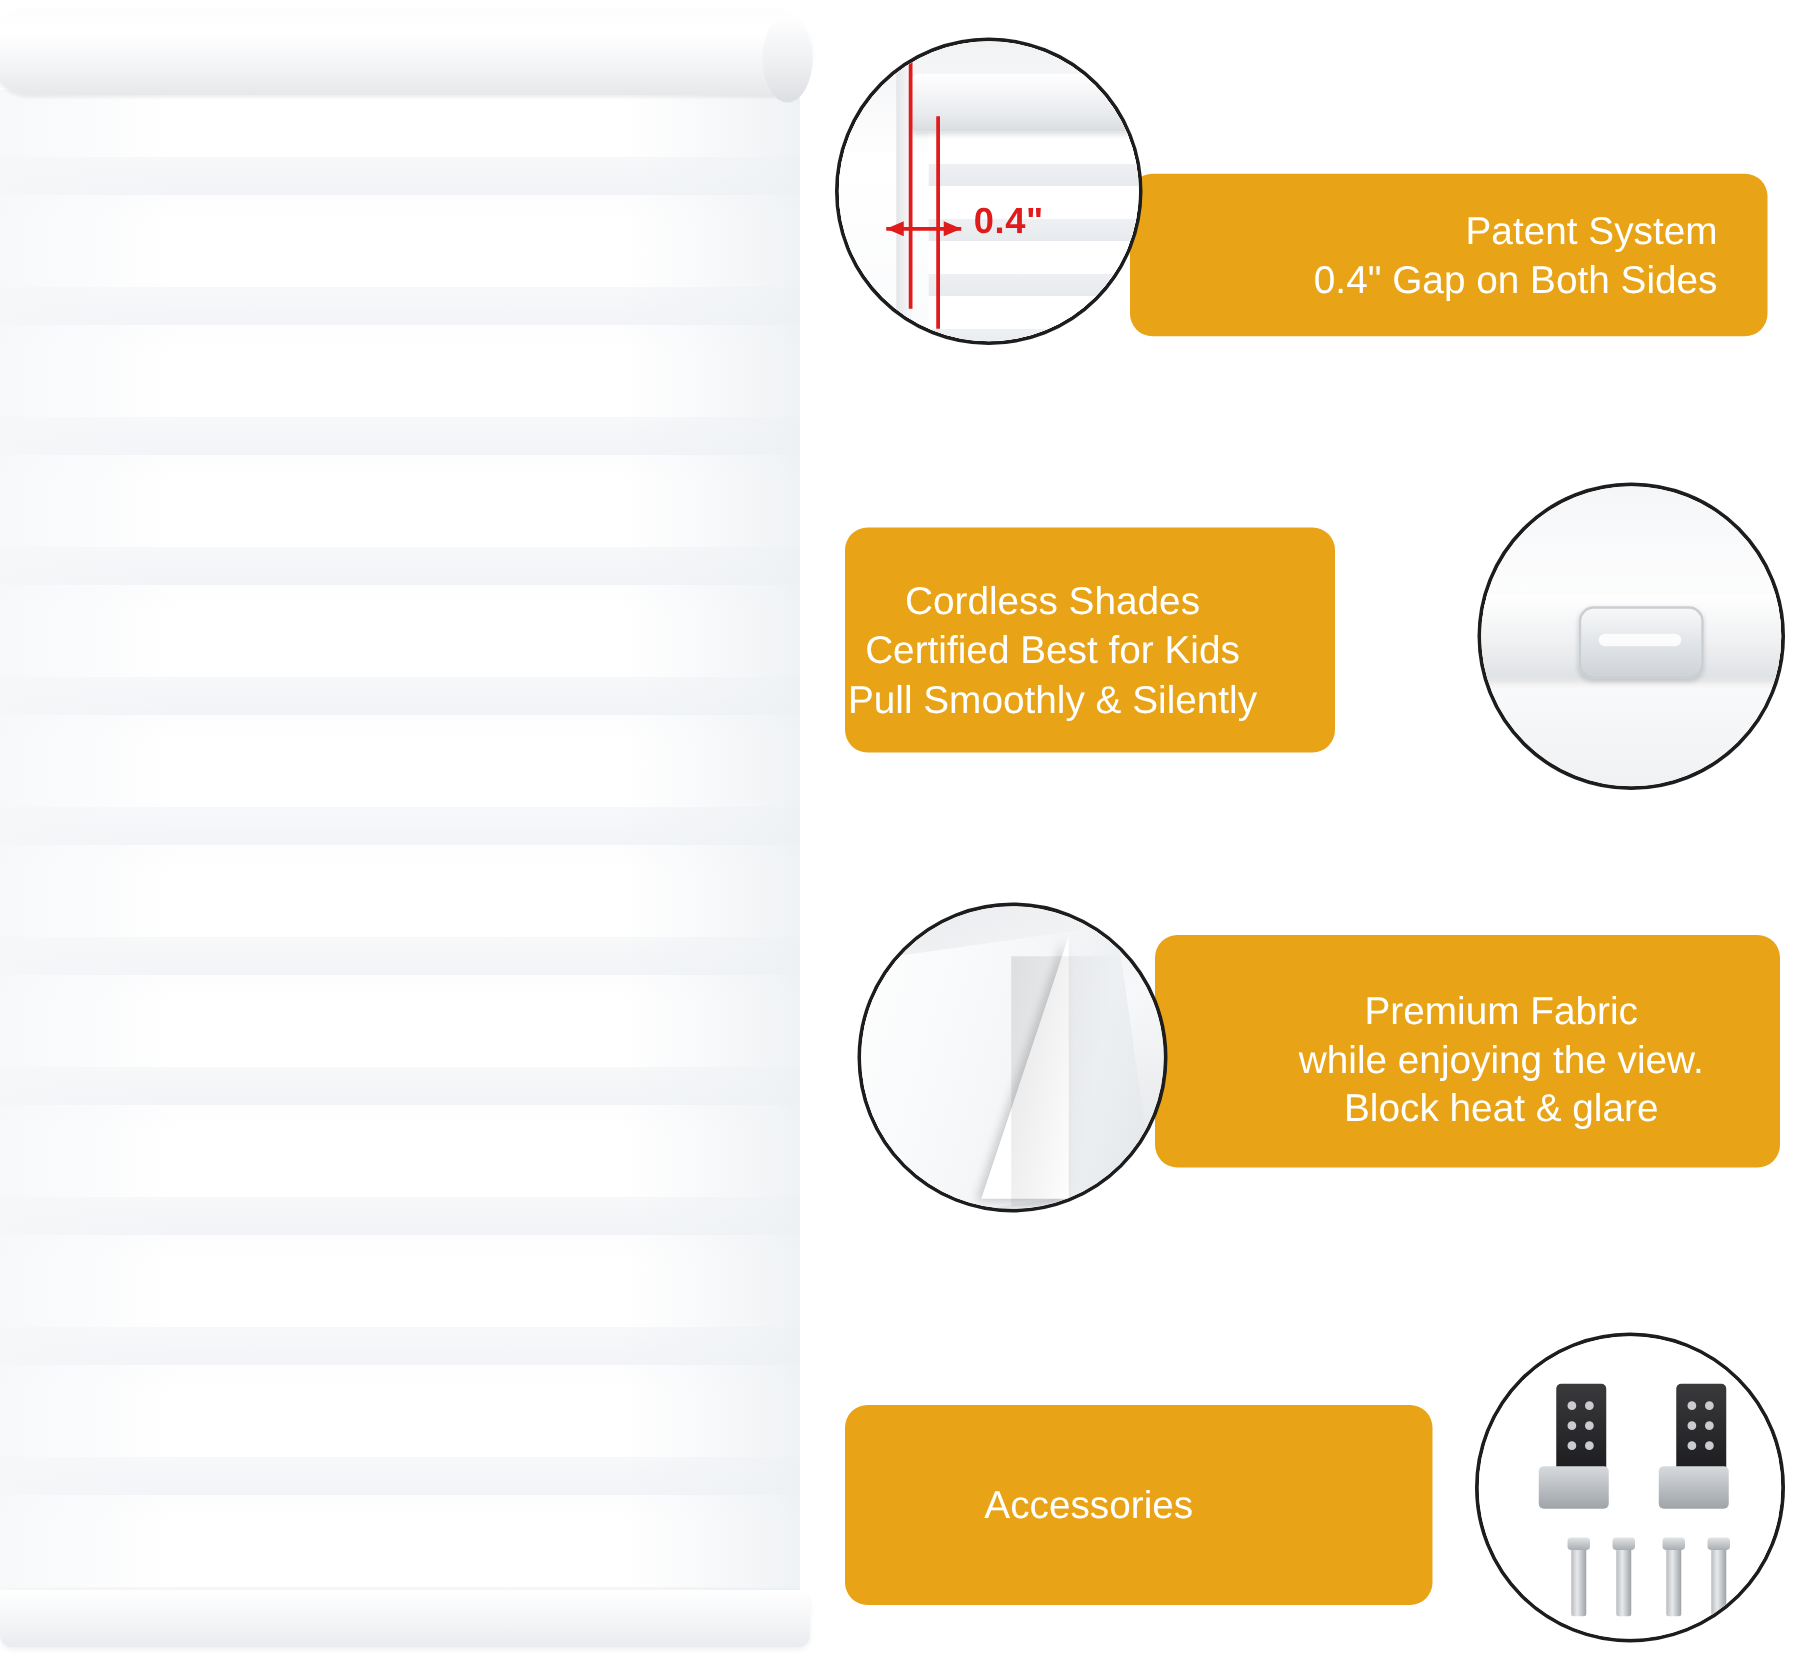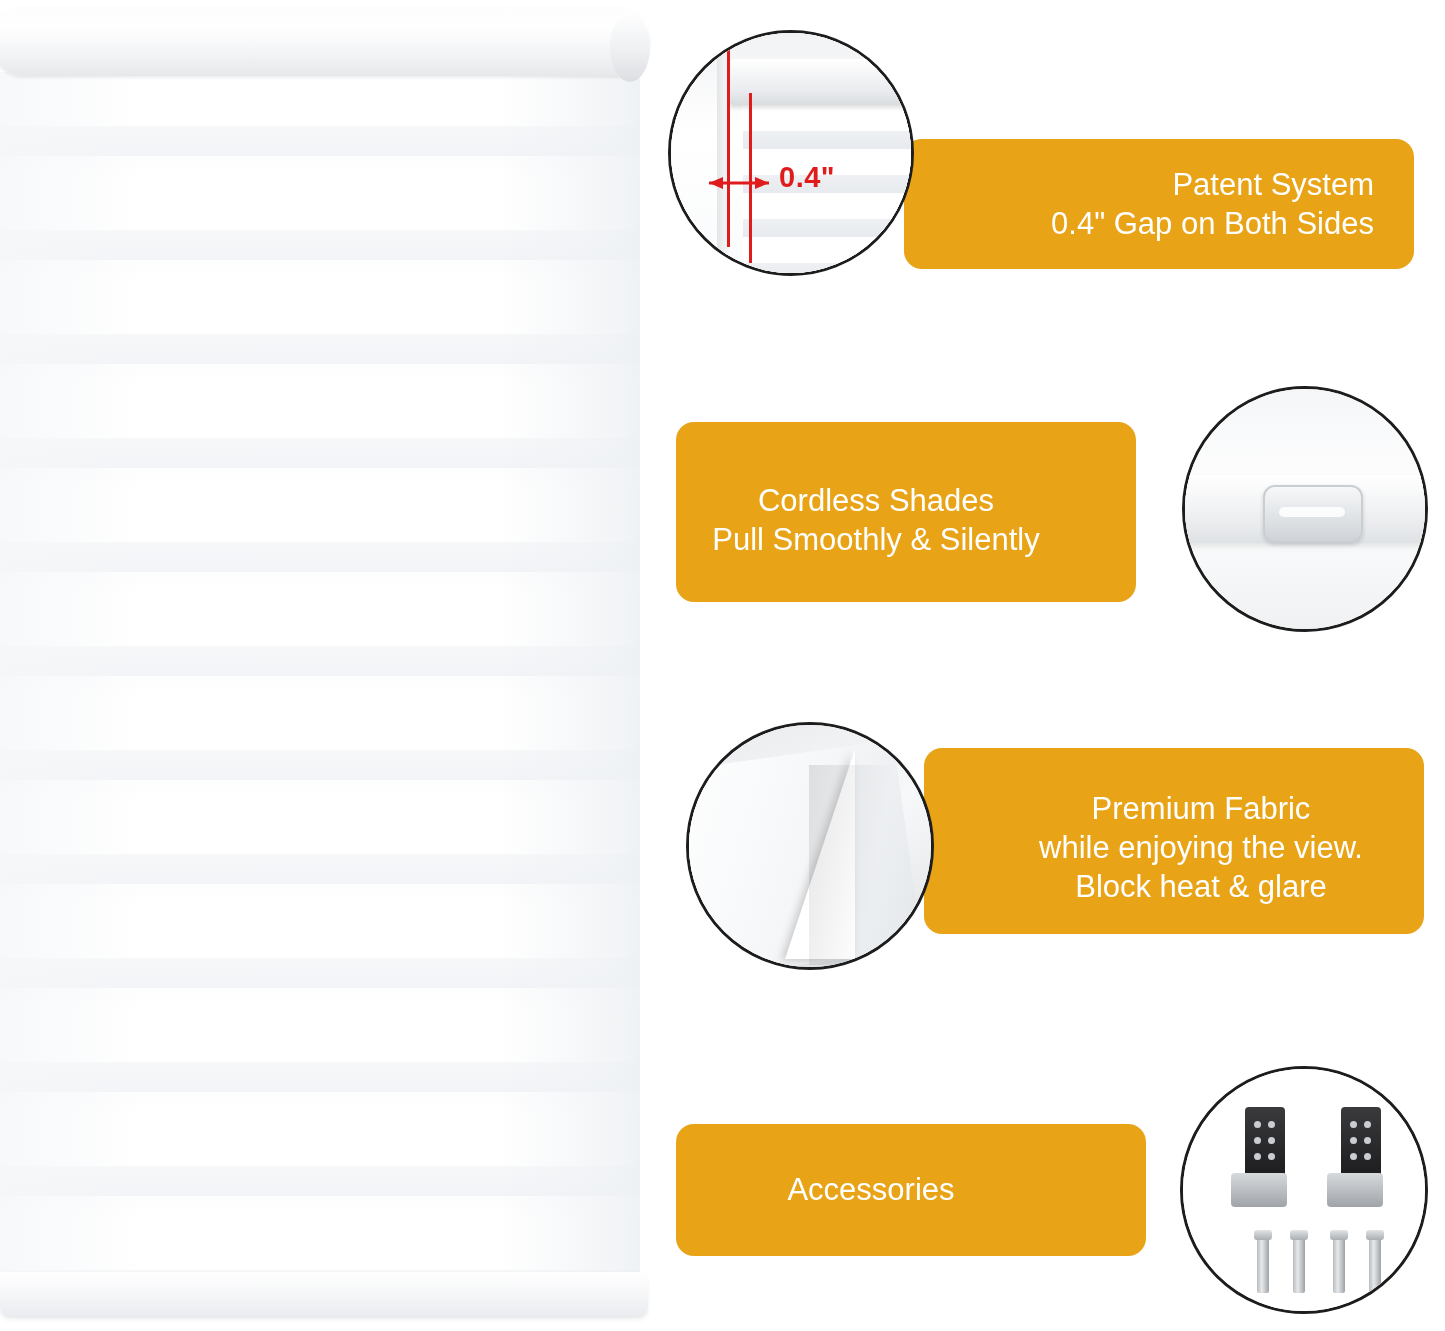--- a/index.html
+++ b/index.html
@@ -188,21 +188,21 @@
   }
   .cord-clip:after {
     content: "";
     position: absolute;
     left: 14px; top: 20px; width: 66px; height: 10px;
     border-radius: 5px;
     background: rgba(255,255,255,0.85);
   }
   #feature-cordless .callout {
     left: 0; top: 36px;
-    width: 460px; height: 180px;
+    width: 392px; height: 180px;
     padding: 16px 100px 0 40px;
     font-size: 31px;
     align-items: center;
   }
 
   
   #feature-fabric .photo-circle {
     left: 0; top: 0;
     width: 248px; height: 248px;
   }
@@ -265,21 +265,21 @@
   }
   .screw:before {
     content:"";
     position: absolute;
     top: -7px; left: -3px; width: 18px; height: 10px;
     border-radius: 3px;
     background: linear-gradient(180deg,#e2e4e6,#a9aeb2);
   }
   #feature-accessories .callout {
     left: 0; top: 58px;
-    width: 470px; height: 132px;
+    width: 470px; height: 160px;
     padding: 0 116px 0 36px;
     font-size: 31px;
   }
 </style>
 </head>
 <body>
 
 <div id="product-photo">
   <div class="shade-body"></div>
   <div class="shade-headrail">
@@ -312,20 +312,21 @@
       </div>
       <div class="gap-label">0.4"</div>
     </div>
   </div>
 </div>
 
 <div class="feature" id="feature-cordless" style="left:676px; top:386px; width:752px; height:260px;">
 
   <div class="callout align-center">
     <span class="line">Cordless Shades</span>
+    <span class="line">Certified Best for Kids</span>
     <span class="line">Pull Smoothly &amp; Silently</span>
   </div>
 
   <div class="photo-circle">
     <div class="cord-img">
       <div class="cord-rail"></div>
       <div class="cord-clip"></div>
     </div>
   </div>
 </div>

